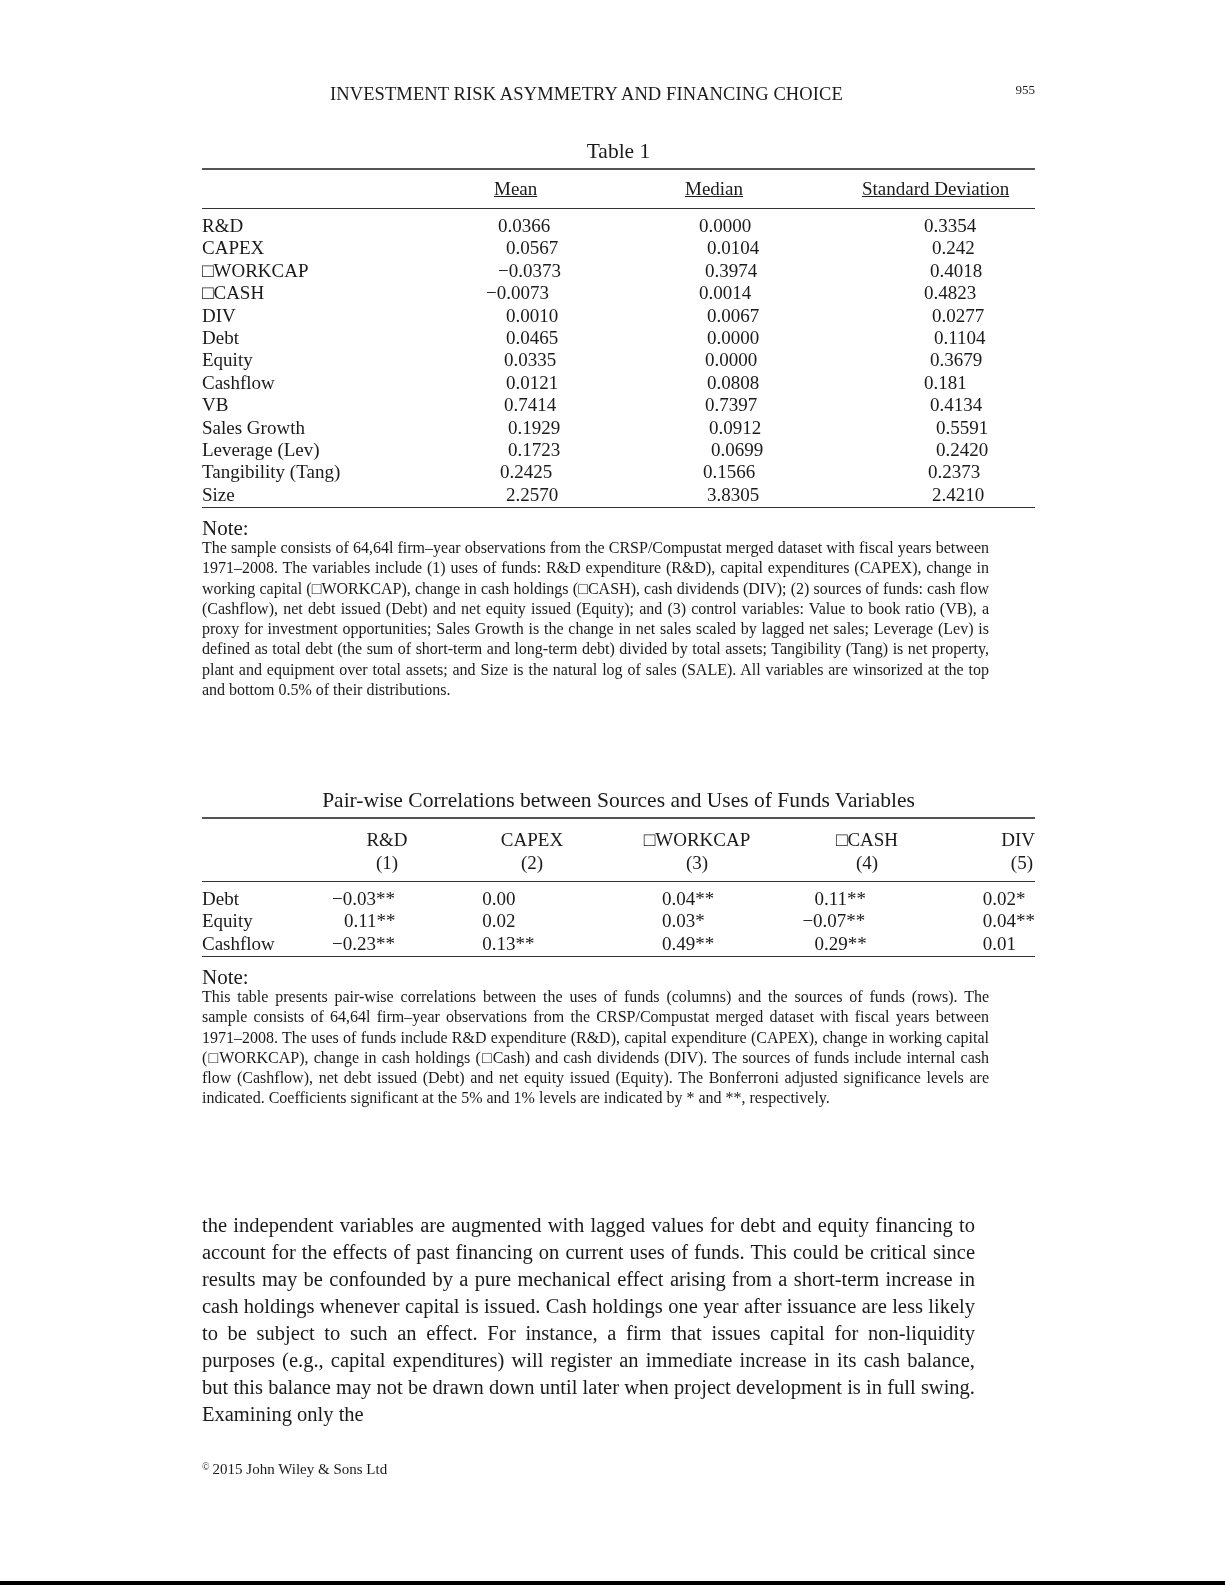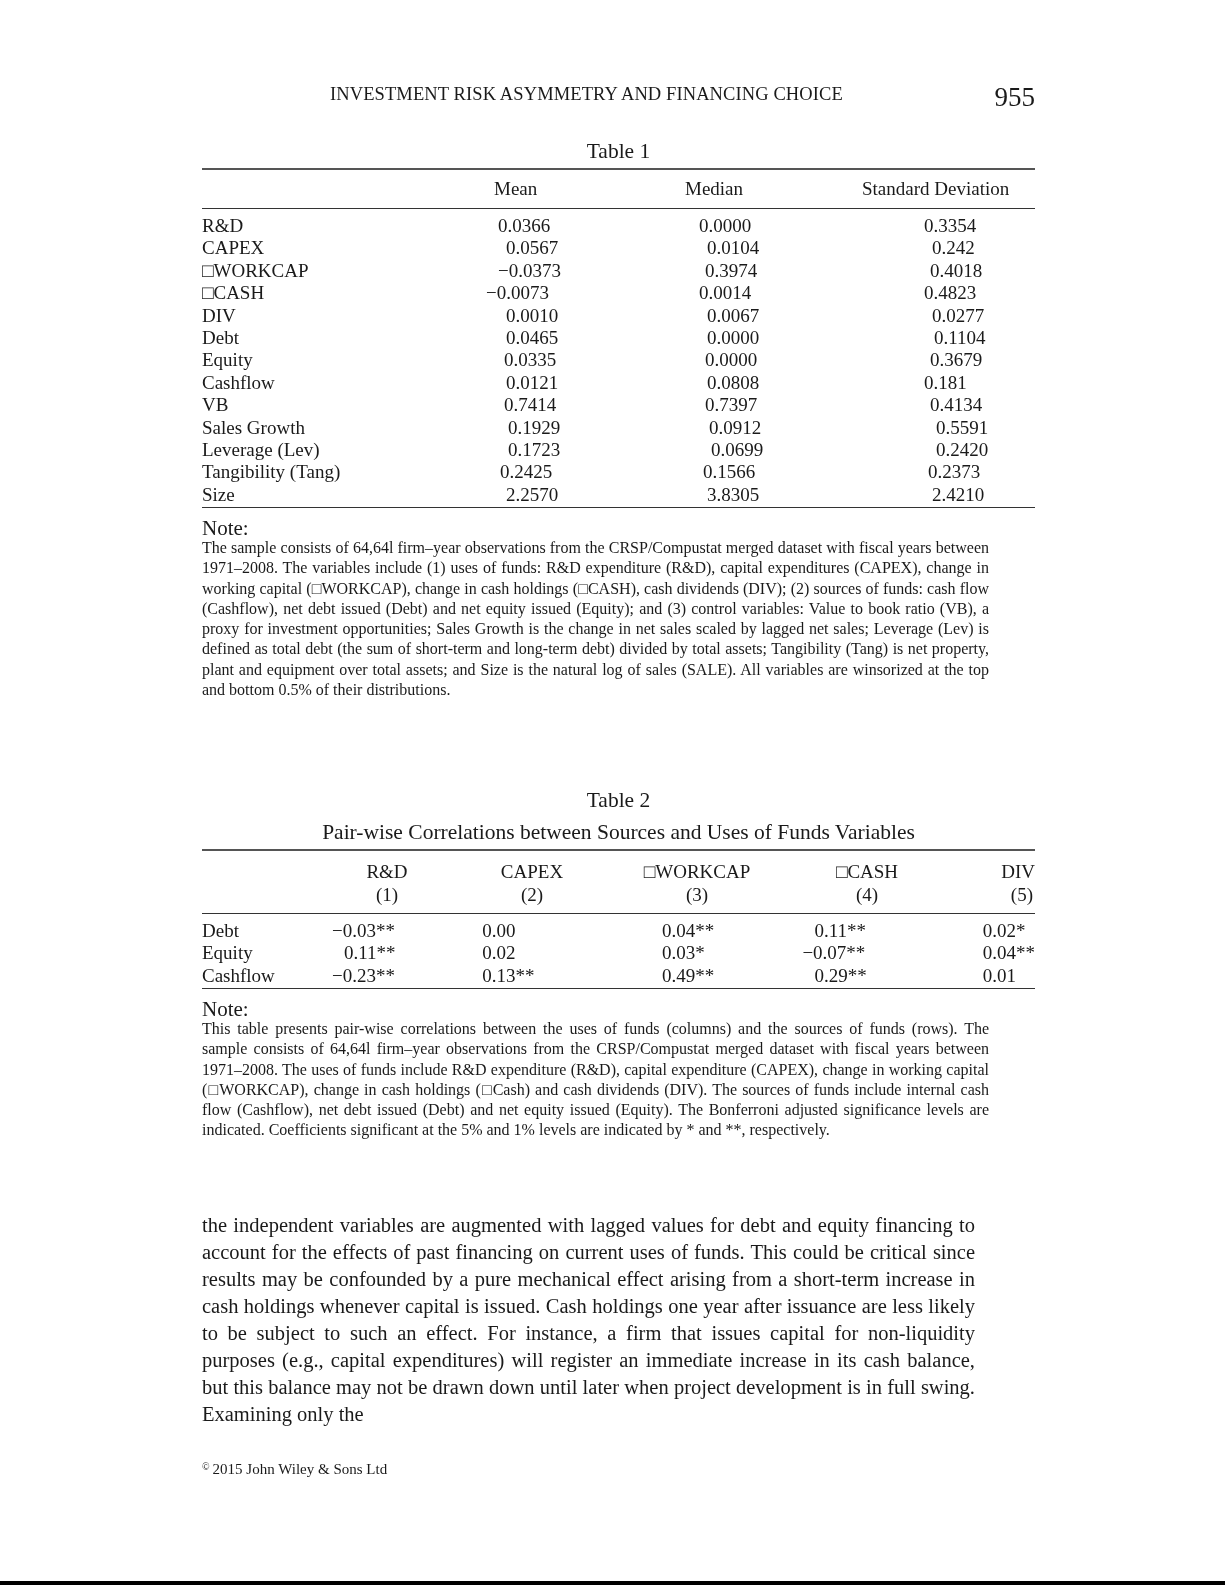--- a/index.html
+++ b/index.html
@@ -6,30 +6,30 @@
   body {
     width: 1225px; height: 1585px; position: relative; overflow: hidden;
     font-family: "Liberation Serif", "DejaVu Serif", serif; color: #1a1a1a;
   }
   .running-head {
     position: absolute; top: 84px; left: 202px; width: 833px; height: 26px;
   }
   .running-title {
     position: absolute; left: 128px; top: 0; font-size: 18.5px; letter-spacing: 0.1px;
   }
-  .page-number { position: absolute; right: 0; top: -2px; font-size: 27px; }
+  .page-number { position: absolute; right: 0; top: -2px; font-size: 13px; }
 
   .table-block { position: absolute; left: 202px; width: 833px; }
   .table-caption { text-align: center; font-size: 21.5px; line-height: 32px; }
   .rule-thick { border: 0; border-top: 2px solid #555; margin: 0; height: 0; }
   .rule { border: 0; border-top: 1.5px solid #333; margin: 0; height: 0; }
 
   table.stats { border-collapse: collapse; width: 100%; font-size: 19px; }
   table.stats td { padding: 0; height: 22.4px; line-height: 22.4px; white-space: nowrap; }
-  .t1-head td { height: 38px !important; line-height: 38px !important; }
+  .t1-head td { height: 38px !important; line-height: 38px !important; text-decoration: underline; }
 
   .note-label { font-size: 21px; margin-top: 10px; line-height: 20px; }
   .note-text { font-size: 16px; line-height: 20.2px; text-align: justify; width: 787px; }
 
   .t2-head td { line-height: 23px !important; height: 23px !important; text-align: center; }
 
   .body-text {
     position: absolute; left: 202px; top: 1212px; width: 773px;
     font-size: 20.5px; line-height: 27px; text-align: justify;
   }
@@ -154,21 +154,20 @@
           <td style="padding-left:70px">2.4210</td>
         </tr>
       </tbody>
   </table>
   <hr class="rule" style="margin-top:1px;">
   <div class="note-label">Note:</div>
   <div class="note-text">The sample consists of 64,64l firm–year observations from the CRSP/Compustat merged dataset with fiscal years between 1971–2008. The variables include (1) uses of funds: R&amp;D expenditure (R&amp;D), capital expenditures (CAPEX), change in working capital (□WORKCAP), change in cash holdings (□CASH), cash dividends (DIV); (2) sources of funds: cash flow (Cashflow), net debt issued (Debt) and net equity issued (Equity); and (3) control variables: Value to book ratio (VB), a proxy for investment opportunities; Sales Growth is the change in net sales scaled by lagged net sales; Leverage (Lev) is defined as total debt (the sum of short-term and long-term debt) divided by total assets; Tangibility (Tang) is net property, plant and equipment over total assets; and Size is the natural log of sales (SALE). All variables are winsorized at the top and bottom 0.5% of their distributions.</div>
 </div>
 
 <div class="table-block" style="top:784px;">
-  <div class="table-caption">Table 2</div>
   <div class="table-caption">Pair-wise Correlations between Sources and Uses of Funds Variables</div>
   <hr class="rule-thick" style="margin-top:1px;">
   <table class="stats t2-head" style="margin-top:9px;margin-bottom:7px;">
     <colgroup>
       <col style="width:120px">
         <col style="width:130px">
         <col style="width:160px">
         <col style="width:170px">
         <col style="width:170px">
         <col>

